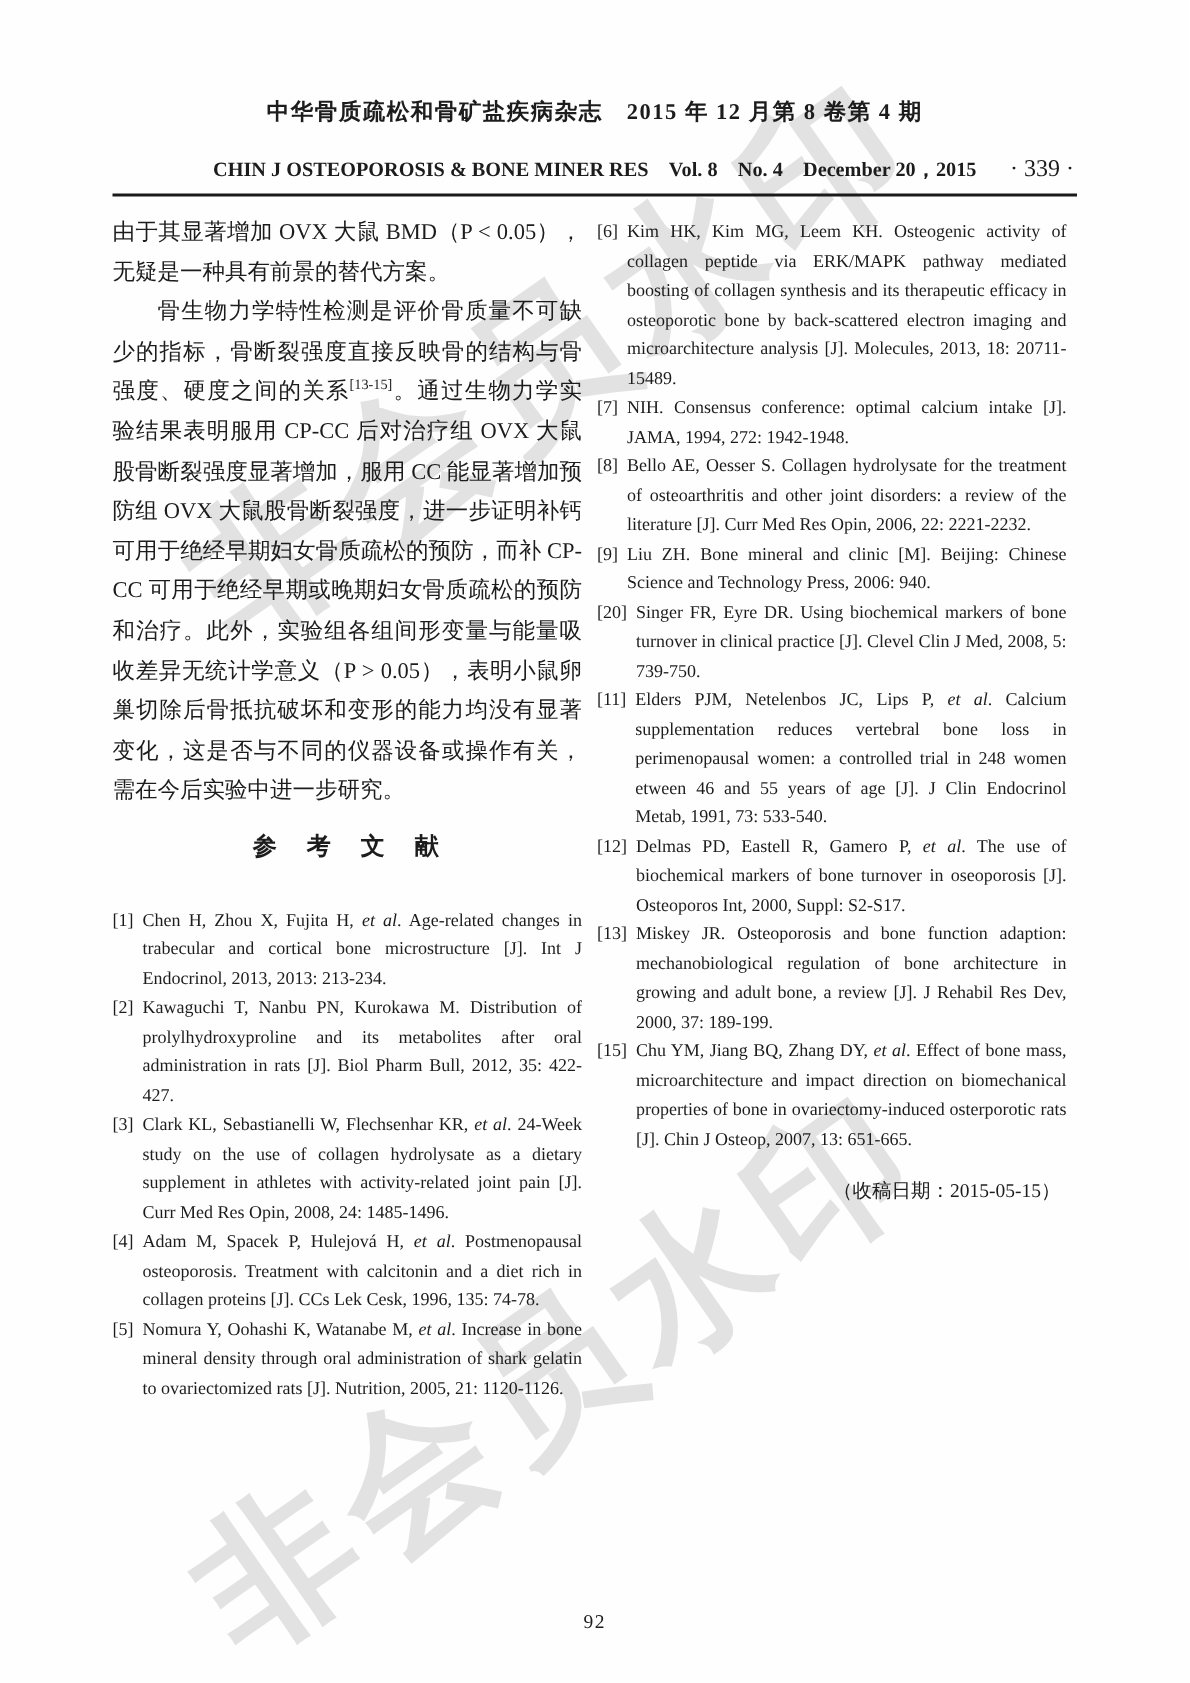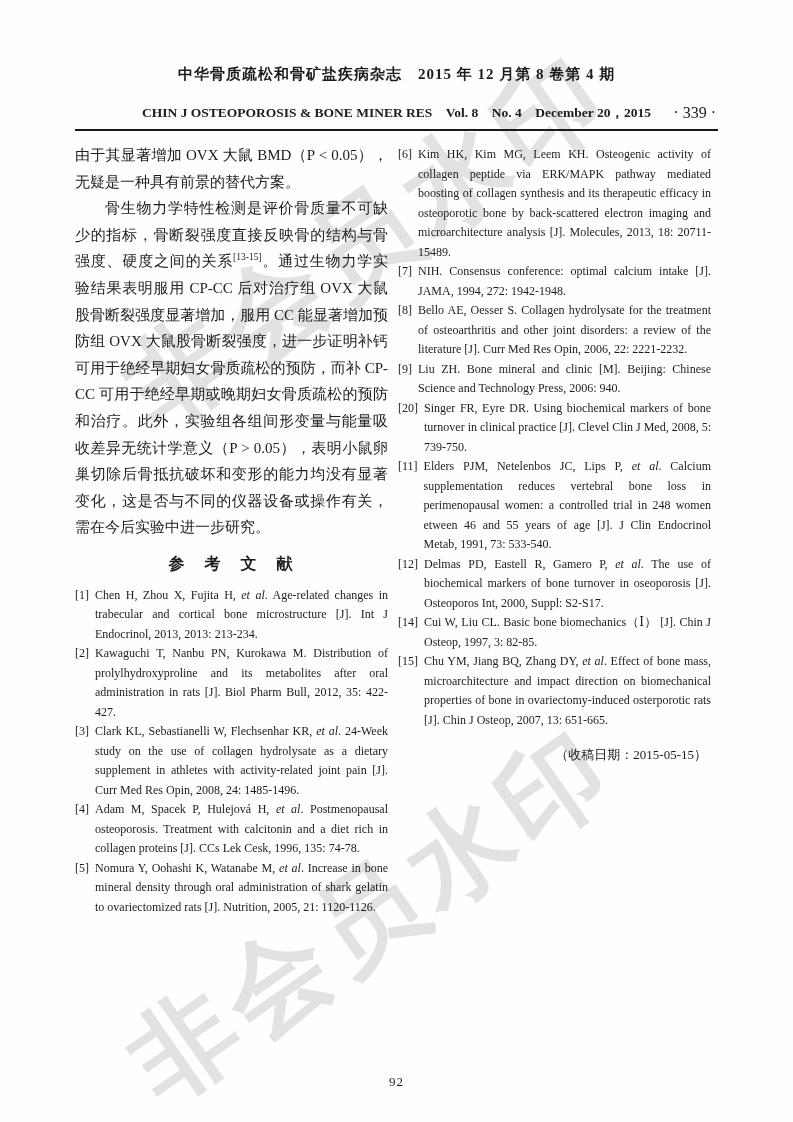--- a/index.html
+++ b/index.html
@@ -26,21 +26,21 @@
   .header-rule { border-top:2.5px solid #1a1a1a; margin-top:7px; }
 
   .columns { position:relative; z-index:1; display:flex; gap:10px; margin:11px 75px 0; }
   .col { width:313px; }
 
   .body-para { margin:0; font-size:15px; line-height:26.6px; text-align:justify; }
   .indent { text-indent:2em; }
   sup.cite { font-size:9.5px; line-height:0; vertical-align:super; }
 
   .ref-heading {
-    margin:13px 0 11px; text-align:center;
+    margin:13px 0 29px; text-align:center;
     font-size:16px; font-weight:bold; letter-spacing:2px;
   }
   .ref-list { font-size:12px; line-height:19.5px; }
   .ref { display:flex; }
   .ref-label { flex:0 0 auto; margin-right:6px; }
   .ref-text { flex:1 1 auto; text-align:justify; }
 
   .col-right .ref-list { margin-top:3px; }
   .received { text-align:right; font-size:13px; margin-top:16px; padding-right:4px; }
 
@@ -117,22 +117,22 @@
           </div>
           <div class="ref">
             <span class="ref-label">[11]</span>
             <span class="ref-text">Elders PJM, Netelenbos JC, Lips P, <i>et al</i>. Calcium supplementation reduces vertebral bone loss in perimenopausal women: a controlled trial in 248 women etween 46 and 55 years of age [J]. J Clin Endocrinol Metab, 1991, 73: 533-540.</span>
           </div>
           <div class="ref">
             <span class="ref-label">[12]</span>
             <span class="ref-text">Delmas PD, Eastell R, Gamero P, <i>et al</i>. The use of biochemical markers of bone turnover in oseoporosis [J]. Osteoporos Int, 2000, Suppl: S2-S17.</span>
           </div>
           <div class="ref">
-            <span class="ref-label">[14]</span>
-            <span class="ref-text">Cui W, Liu CL. Basic bone biomechanics（Ⅰ） [J]. Chin J Osteop, 1997, 3: 82-85.</span>
+            <span class="ref-label">[13]</span>
+            <span class="ref-text">Miskey JR. Osteoporosis and bone function adaption: mechanobiological regulation of bone architecture in growing and adult bone, a review [J]. J Rehabil Res Dev, 2000, 37: 189-199.</span>
           </div>
           <div class="ref">
             <span class="ref-label">[15]</span>
             <span class="ref-text">Chu YM, Jiang BQ, Zhang DY, <i>et al</i>. Effect of bone mass, microarchitecture and impact direction on biomechanical properties of bone in ovariectomy-induced osterporotic rats [J]. Chin J Osteop, 2007, 13: 651-665.</span>
           </div>
         </div>
       <div class="received">（收稿日期：2015-05-15）</div>
     </section>
   </main>
 

